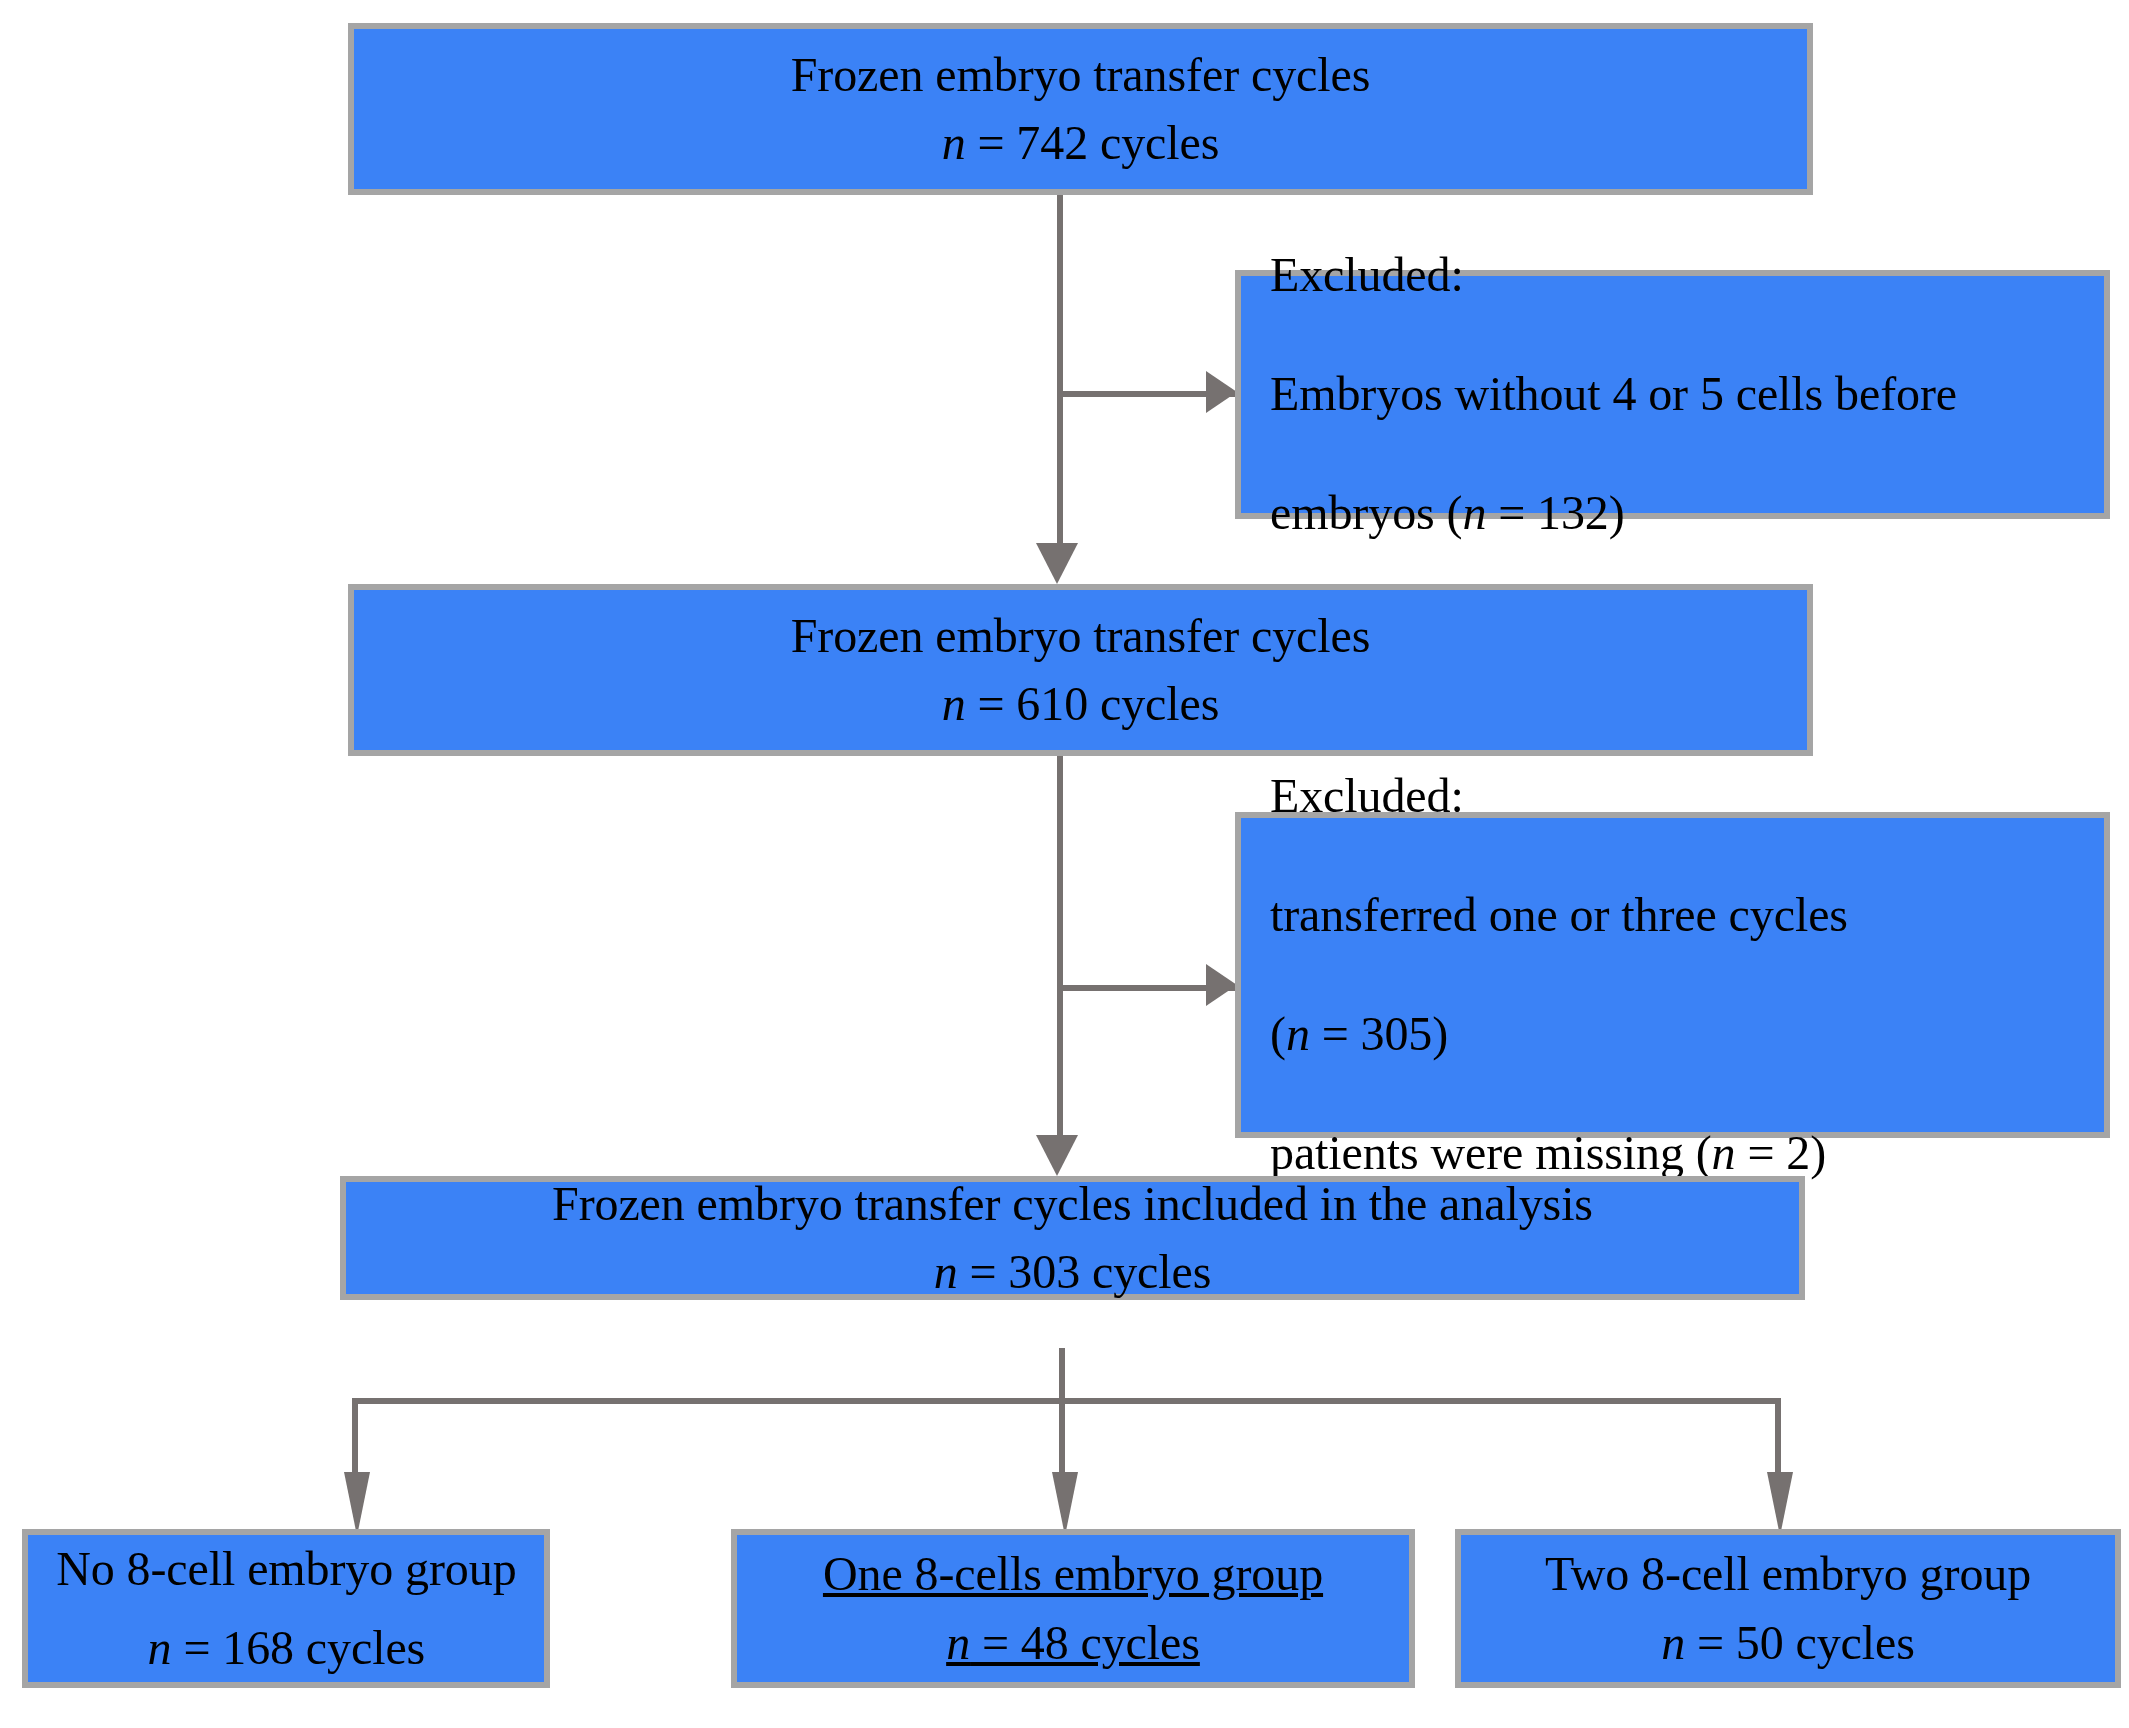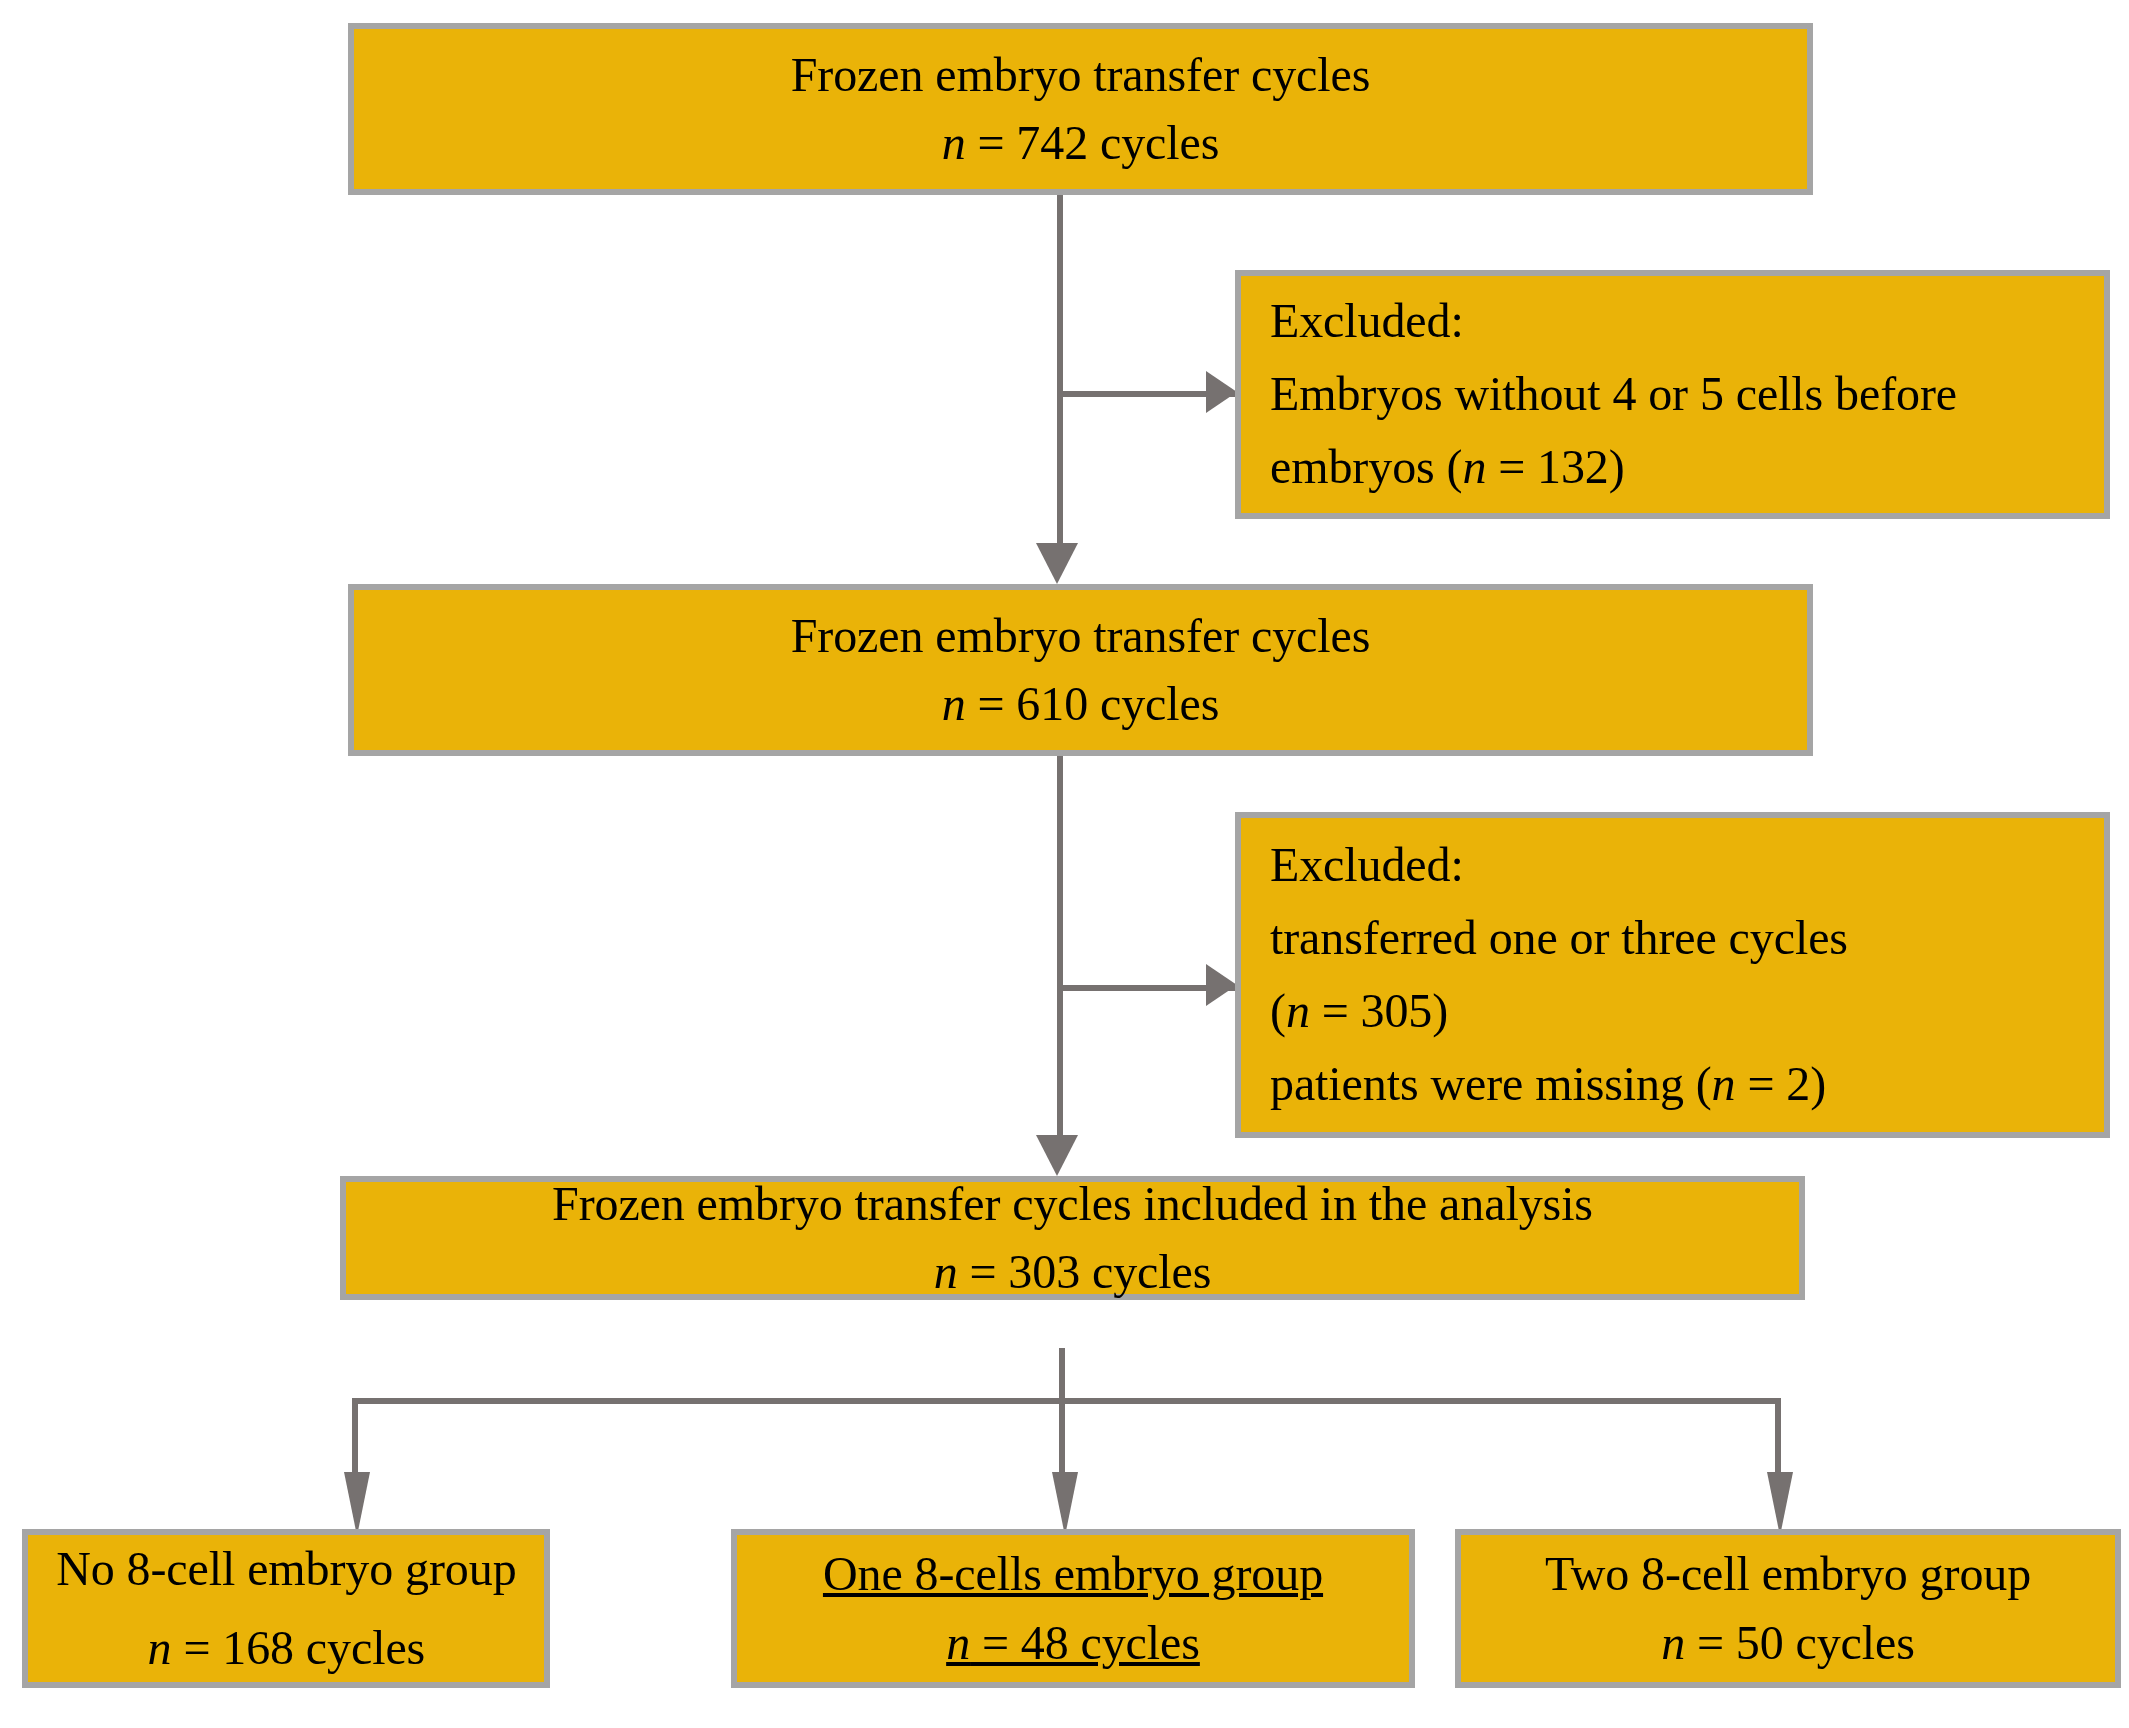--- a/index.html
+++ b/index.html
@@ -21,27 +21,27 @@
     left: 0; top: 0;
     width: 2129px;
     height: 1728px;
   }
 
   
   .box {
     position: absolute;
     box-sizing: border-box;
     border: 6.5px solid #a5a5a5;
-    background: #eab308;
+    background: #3b82f6;
     display: flex;
     flex-direction: column;
     justify-content: center;
   }
   .box.center { align-items: center; text-align: center; }
-  .box.left   { align-items: flex-start; text-align: left; padding-left: 29px; }
+  .box.left   { align-items: flex-start; text-align: left; padding-left: 29px; gap: 46px; }
 
   .line {
     font-size: 48px;
     line-height: 1.42;
     white-space: nowrap;
     letter-spacing: -0.1px;
   }
   .box.left .line { line-height: 1.52; }
 
   i.nvar {

